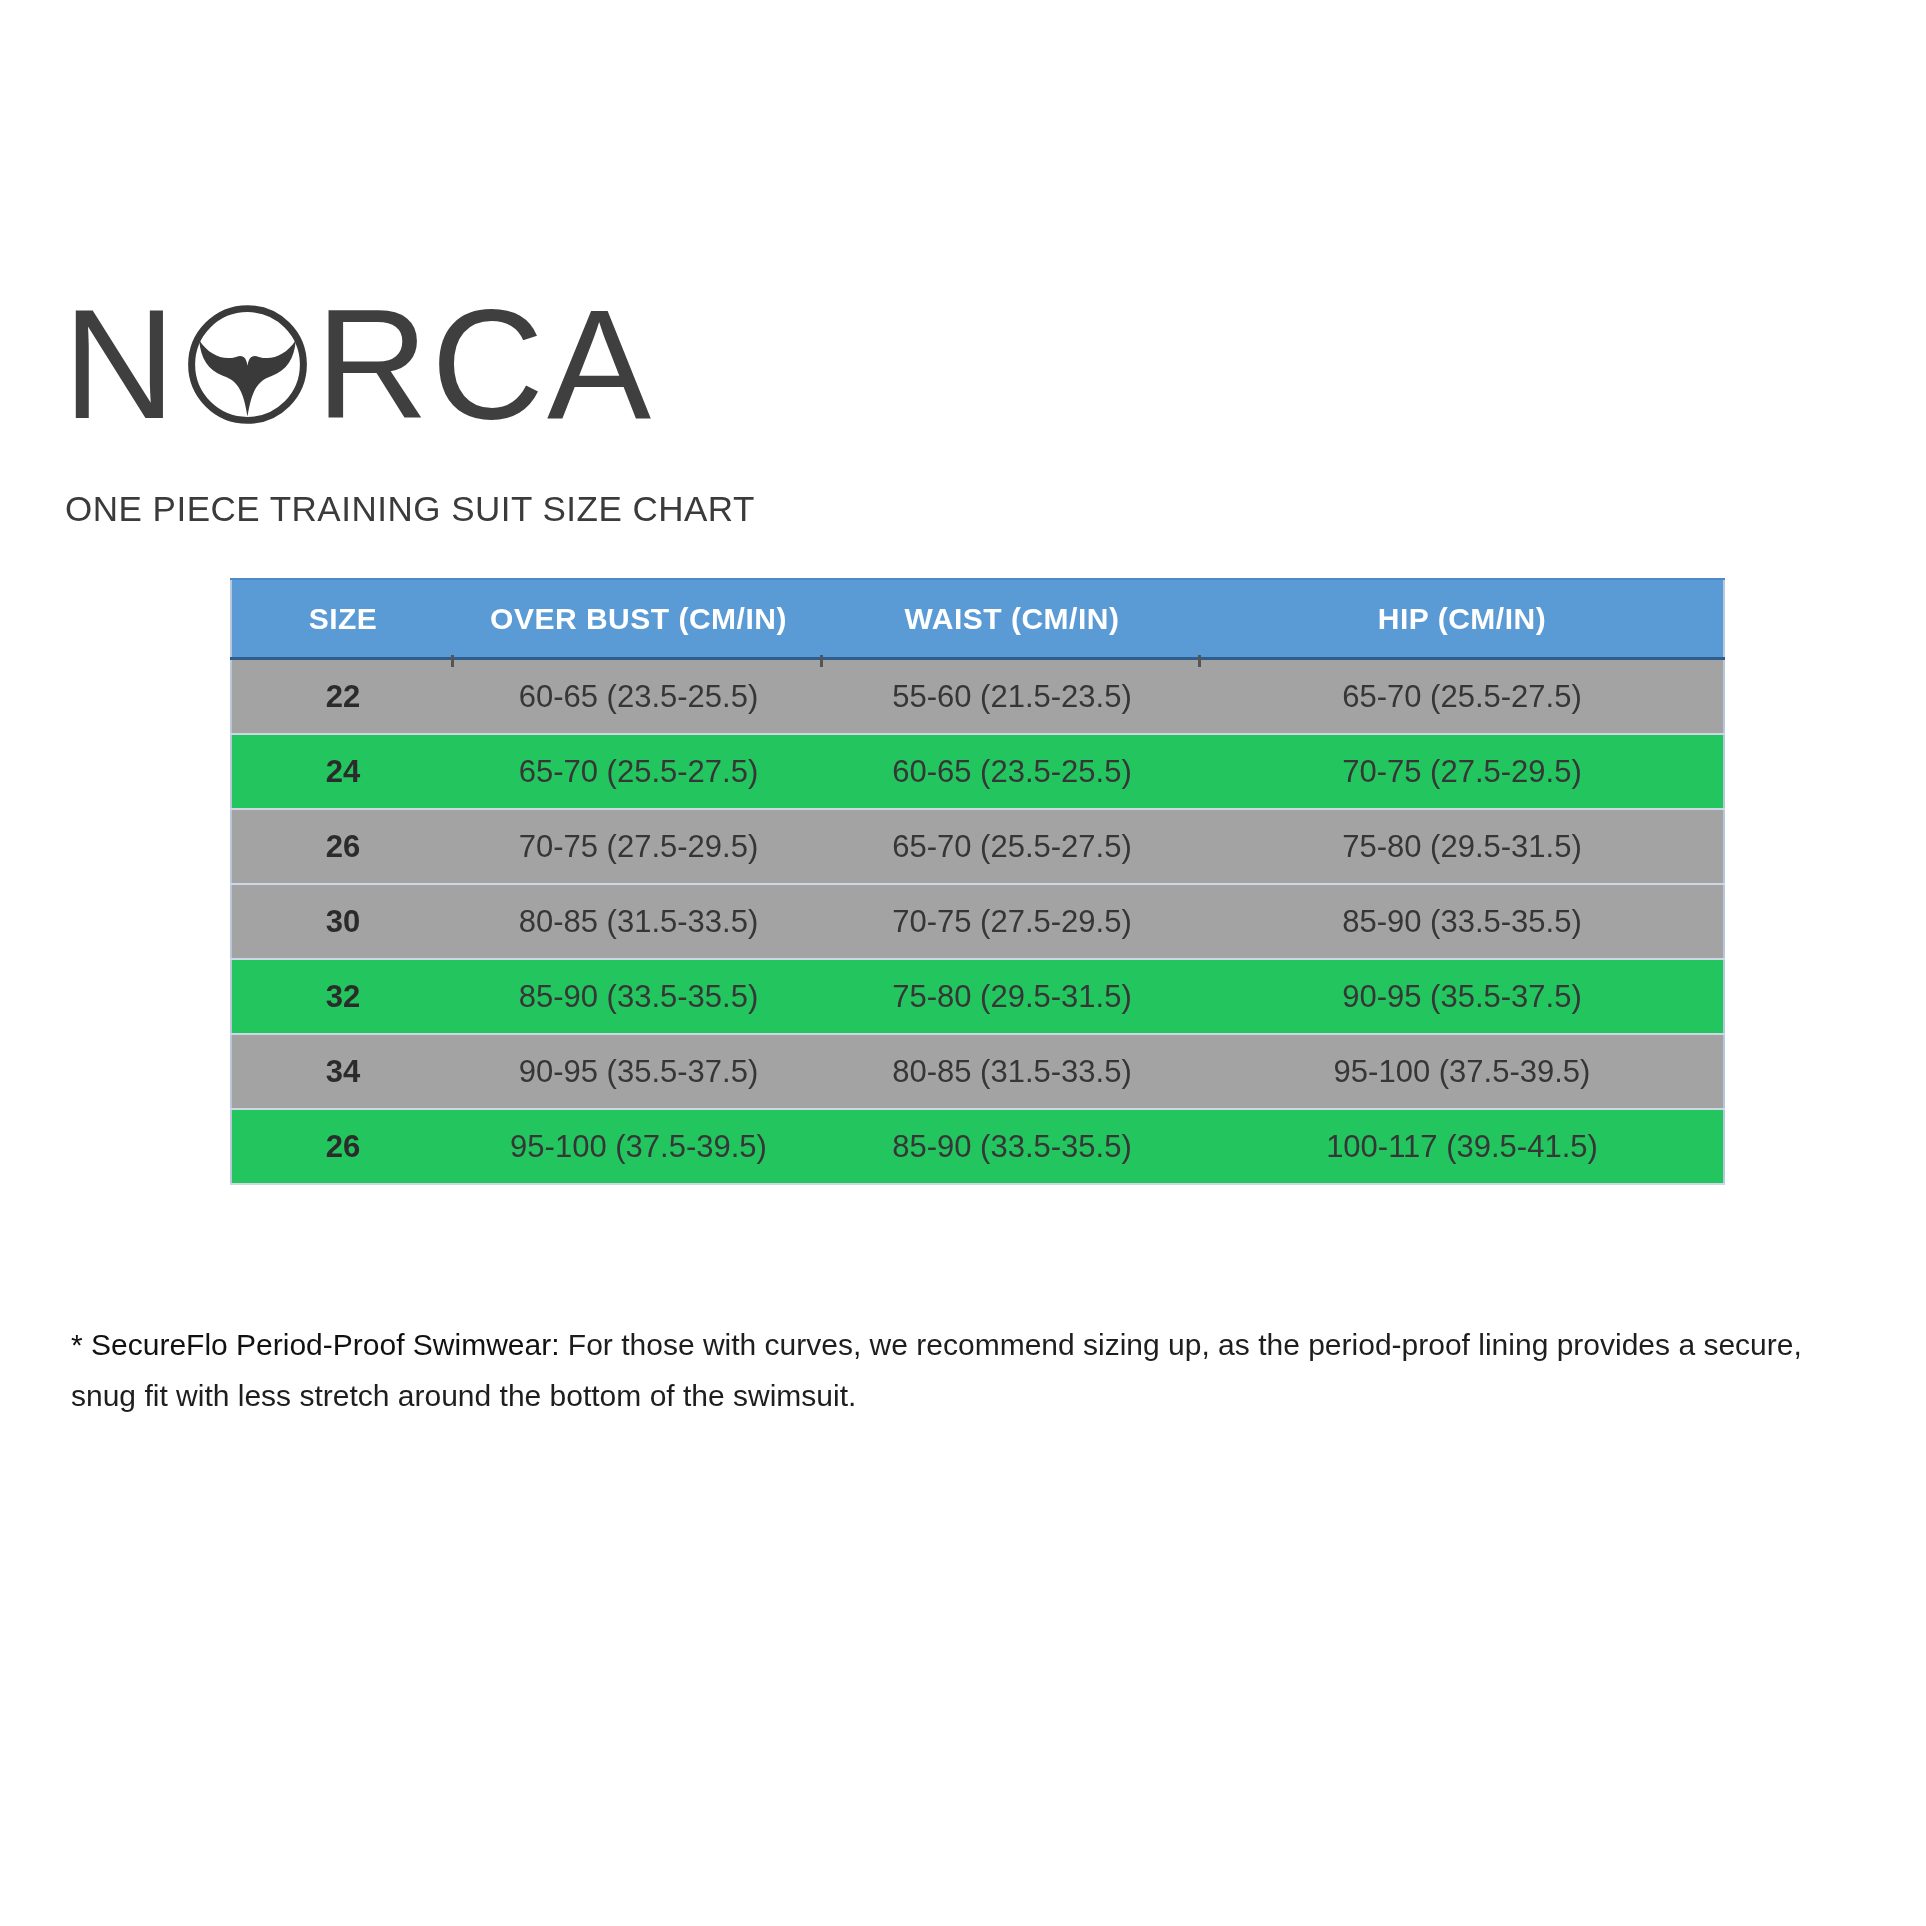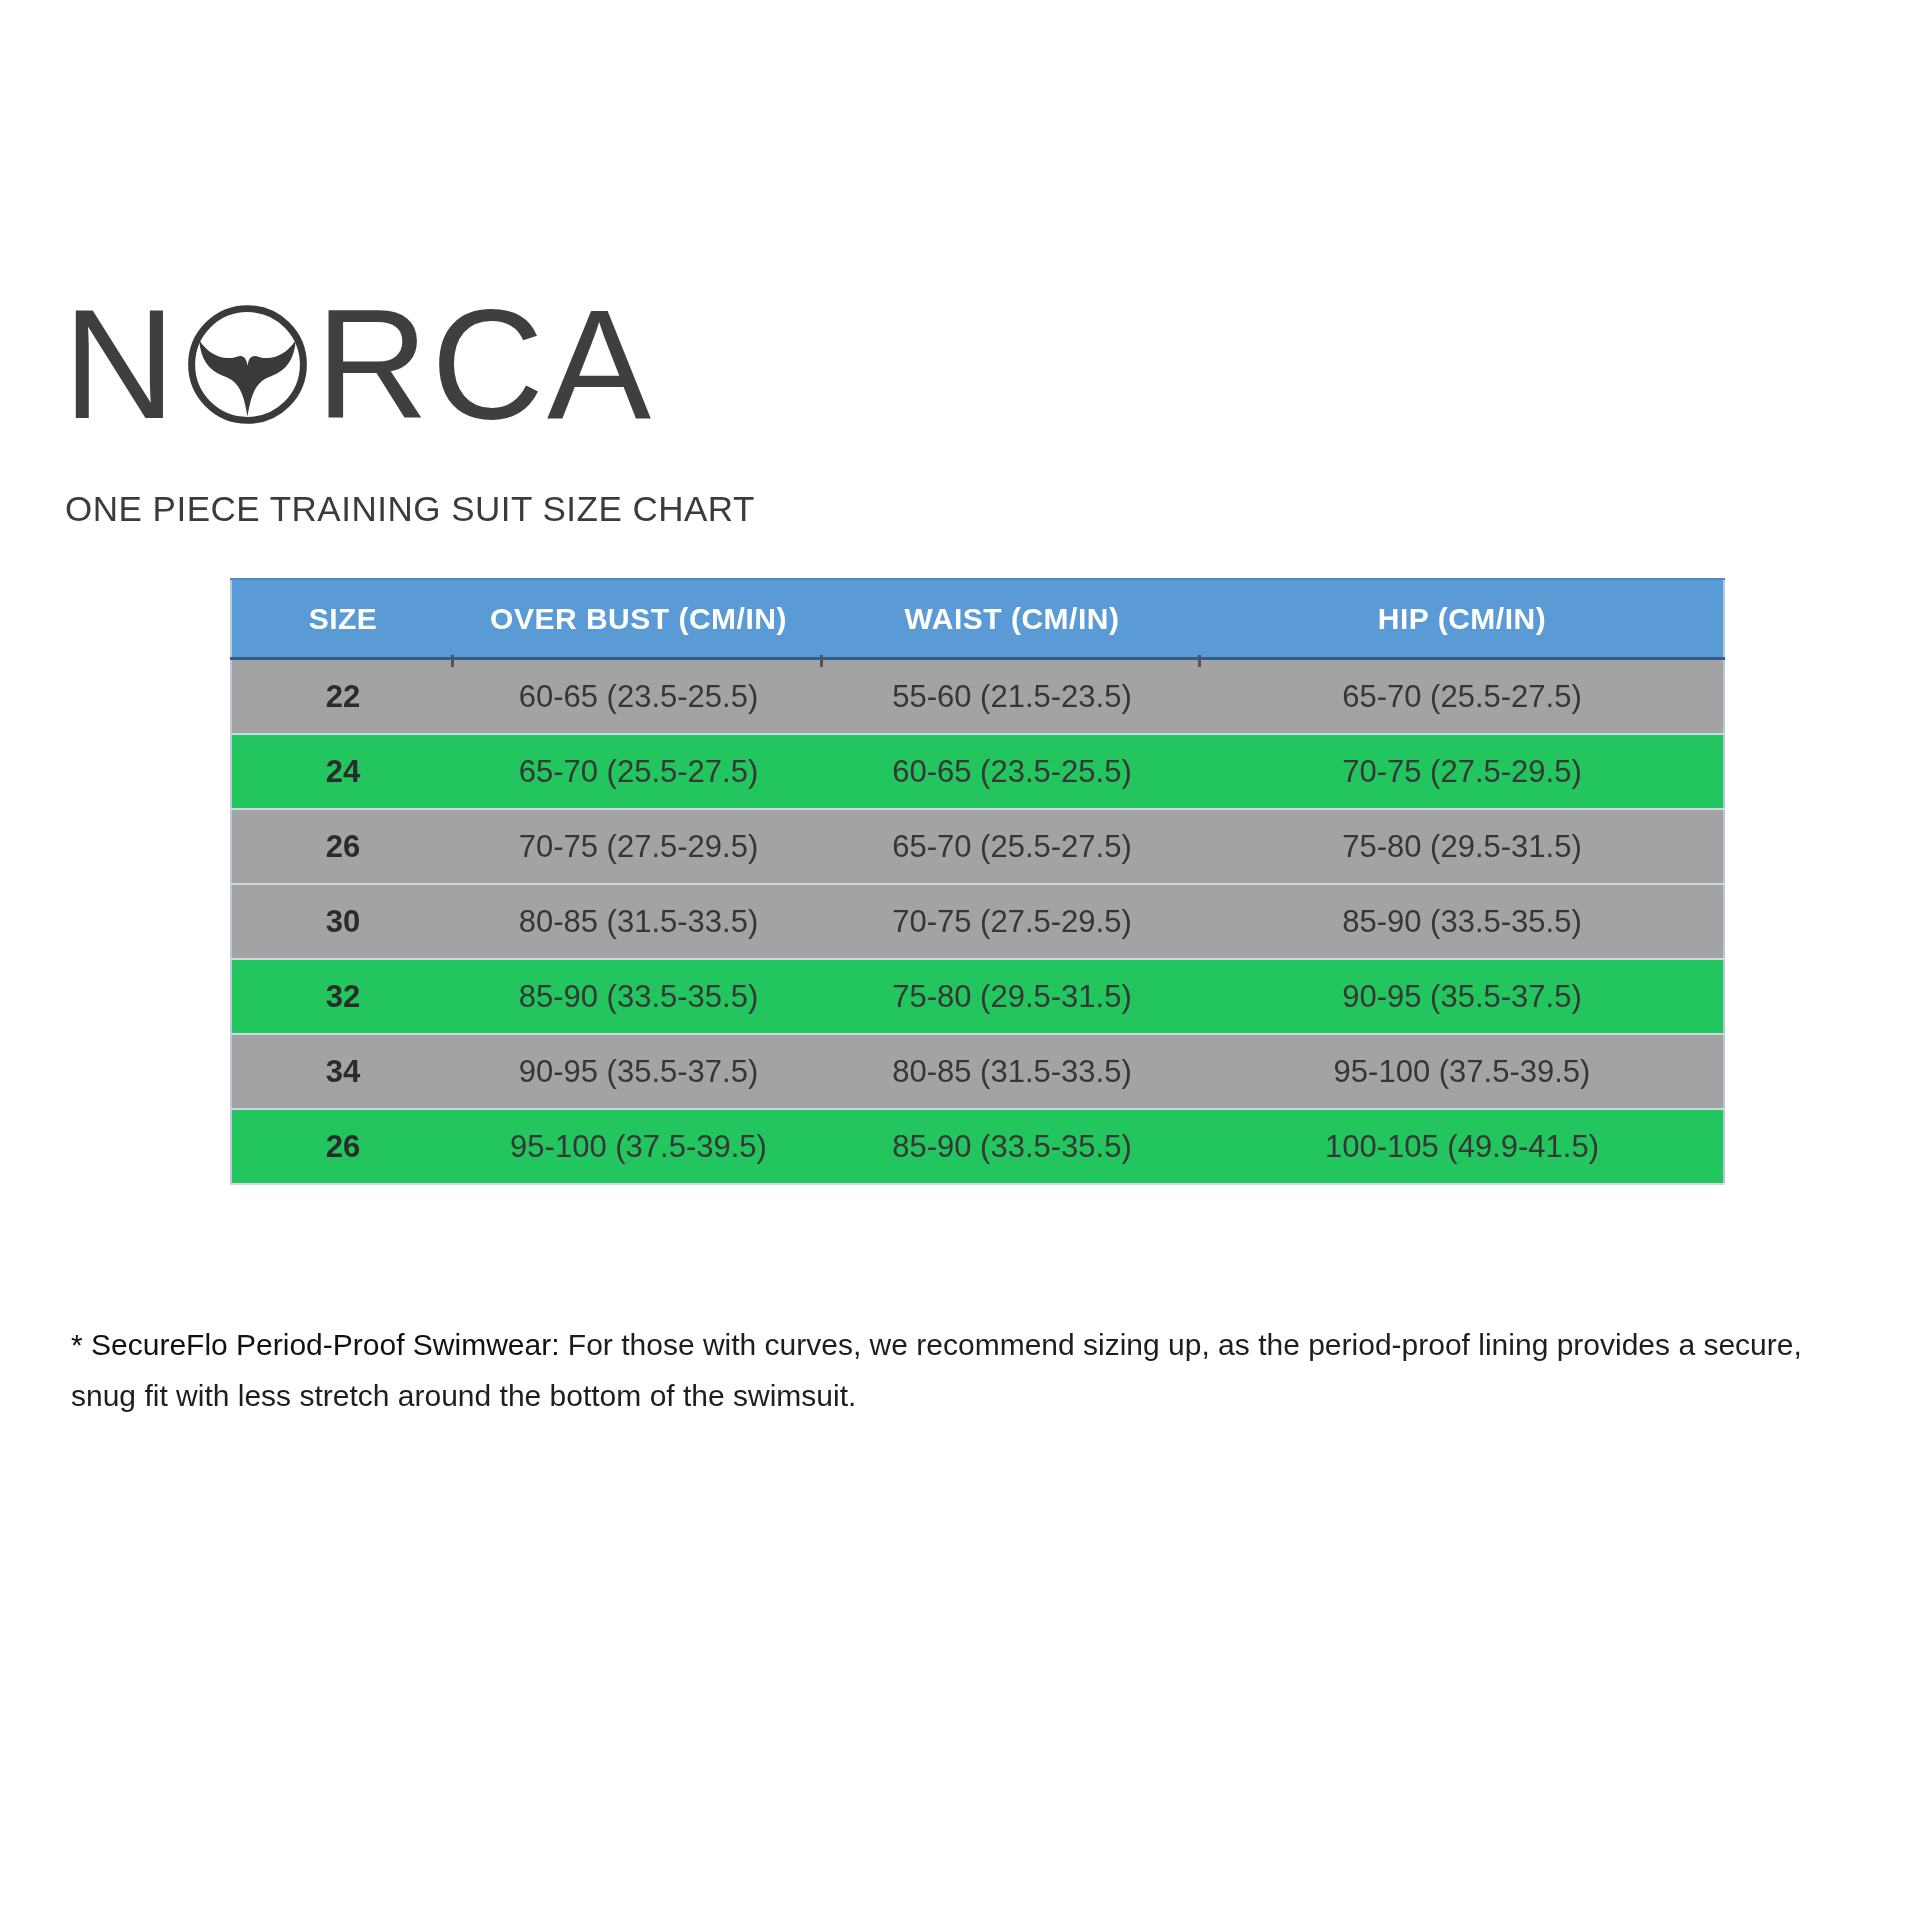--- a/index.html
+++ b/index.html
@@ -166,21 +166,21 @@
         <tr class="alt">
           <td class="size-cell">34</td>
           <td>90-95 (35.5-37.5)</td>
           <td>80-85 (31.5-33.5)</td>
           <td>95-100 (37.5-39.5)</td>
         </tr>
         <tr>
           <td class="size-cell">26</td>
           <td>95-100 (37.5-39.5)</td>
           <td>85-90 (33.5-35.5)</td>
-          <td>100-105 (49.9-41.5)</td>
+          <td>100-117 (39.5-41.5)</td>
         </tr>
       </tbody>
     </table>
     <div class="tick tick-1"></div>
     <div class="tick tick-2"></div>
     <div class="tick tick-3"></div>
   </div>
 
   <div class="footnote">
     <span class="footnote-lead">* SecureFlo Period-Proof Swimwear:</span><span> For those with curves, we recommend sizing up, as the period-proof lining provides a secure, snug fit with less stretch around the bottom of the swimsuit.</span>

